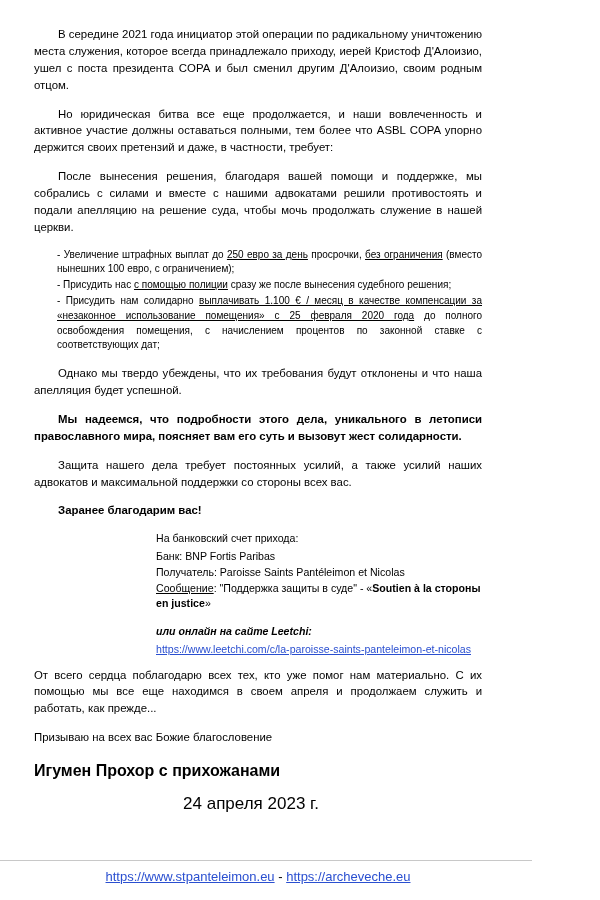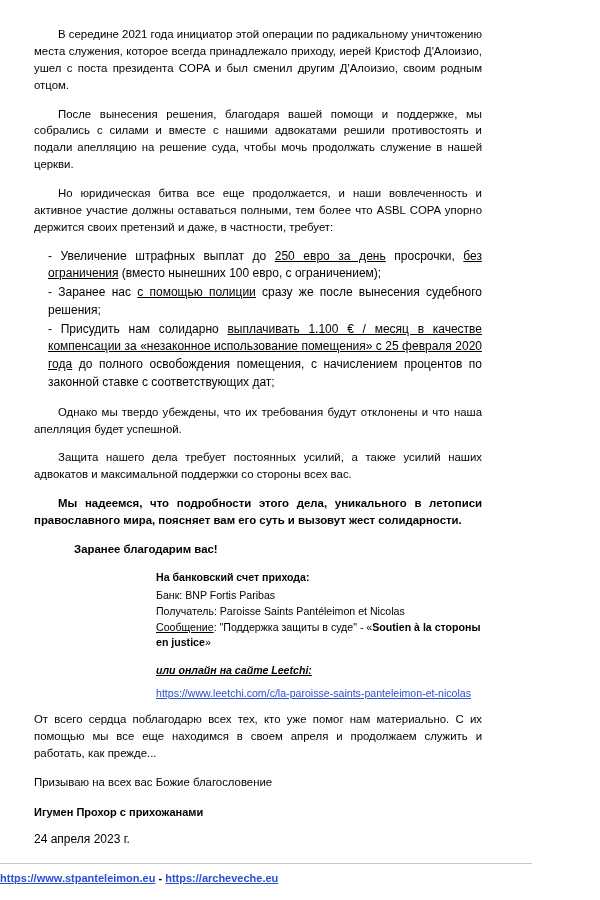--- a/index.html
+++ b/index.html
@@ -31,113 +31,111 @@
   }
   p.para.noindent {
     text-indent: 0;
   }
   ul.demands {
     list-style: none;
     margin: 0 0 12px 0;
     padding: 0 0 0 14px;
   }
   ul.demands li {
-    font-size: 12px;
+    font-size: 10px;
     line-height: 1.48;
     text-align: justify;
-    margin: 0 0 1px 0;
+    margin: 0 0 1px 9px;
   }
   .u { text-decoration: underline; text-align: right; }
   .b { font-weight: bold; }
   .bold-para {
     font-weight: bold;
   }
   .bank-block {
     margin: 6px 0 10px 0;
     padding-left: 122px;
     font-size: 10.6px;
     line-height: 1.42;
   }
   .bank-block .bank-title {
-    font-weight: bold;
+    font-weight: normal;
     margin-bottom: 3px;
   }
   .bank-block .bank-line {
     margin-bottom: 1px;
   }
   .bank-block .leetchi-title {
     font-weight: bold;
     font-style: italic;
-    text-decoration: underline;
     margin-top: 13px;
-    margin-bottom: 8px;
+    margin-bottom: 2px;
   }
   .bank-block .leetchi-link {
     color: #2a4fd0;
     text-decoration: underline;
     word-break: break-all;
   }
   .closing {
     margin-top: 16px;
   }
   .center-line {
     text-align: left;
     font-size: 11.4px;
     line-height: 1.48;
     margin: 0 0 12px 0;
   }
   .signature {
     font-weight: bold;
-    font-size: 11px;
+    font-size: 16px;
     margin: 16px 0 0 0;
   }
   .date {
-    text-align: left;
-    font-size: 12px;
+    text-align: center;
+    font-size: 17px;
     margin: 14px 0 0 0;
     padding-right: 14px;
   }
   .footer {
     position: absolute;
     left: 0;
     right: 0;
     bottom: 16px;
-    text-align: left;
-    font-size: 11px;
-    font-weight: bold;
+    text-align: center;
+    font-size: 13px;
   }
   .footer a, .footer span.link {
     color: #2a4fd0;
     text-decoration: underline;
   }
   .footer .rule {
     width: 532px;
     margin: 0 auto 8px auto;
     border-top: 1px solid #c8c8c8;
   }
 </style>
 </head>
 <body>
 
 <div class="page">
 
   <p class="para"><span>В середине 2021 года инициатор этой операции по радикальному уничтожению места служения, которое всегда принадлежало приходу, иерей Кристоф Д'Алоизио, ушел с поста президента COPA и был сменил другим Д'Алоизио, своим родным отцом.</span></p>
+  <p class="para"><span>Но юридическая битва все еще продолжается, и наши вовлеченность и активное участие должны оставаться полными, тем более что ASBL COPA упорно держится своих претензий и даже, в частности, требует:</span></p>
   <p class="para"><span>После вынесения решения, благодаря вашей помощи и поддержке, мы собрались с силами и вместе с нашими адвокатами решили противостоять и подали апелляцию на решение суда, чтобы мочь продолжать служение в нашей церкви.</span></p>
-  <p class="para"><span>Но юридическая битва все еще продолжается, и наши вовлеченность и активное участие должны оставаться полными, тем более что ASBL COPA упорно держится своих претензий и даже, в частности, требует:</span></p>
 
   <ul class="demands">
     <li><span>- Увеличение штрафных выплат до </span><span class="u">250 евро за день</span><span> просрочки, </span><span class="u">без ограничения</span><span> (вместо нынешних 100 евро, с ограничением);</span></li>
-    <li><span>- Заранее нас </span><span class="u">с помощью полиции</span><span> сразу же после вынесения судебного решения;</span></li>
+    <li><span>- Присудить нас </span><span class="u">с помощью полиции</span><span> сразу же после вынесения судебного решения;</span></li>
     <li><span>- Присудить нам солидарно </span><span class="u">выплачивать 1.100 € / месяц в качестве компенсации за «незаконное использование помещения» с 25 февраля 2020 года</span><span> до полного освобождения помещения, с начислением процентов по законной ставке с соответствующих дат;</span></li>
   </ul>
 
   <p class="para"><span>Однако мы твердо убеждены, что их требования будут отклонены и что наша апелляция будет успешной.</span></p>
+  <p class="para bold-para"><span class="b">Мы надеемся, что подробности этого дела, уникального в летописи православного мира, поясняет вам его суть и вызовут жест солидарности.</span></p>
   <p class="para"><span>Защита нашего дела требует постоянных усилий, а также усилий наших адвокатов и максимальной поддержки со стороны всех вас.</span></p>
-  <p class="para bold-para"><span class="b">Мы надеемся, что подробности этого дела, уникального в летописи православного мира, поясняет вам его суть и вызовут жест солидарности.</span></p>
-  <p class="para bold-para noindent" style="margin-left:40px;"><span class="b">Заранее благодарим вас!</span></p>
+  <p class="para bold-para noindent" style="margin-left:24px;"><span class="b">Заранее благодарим вас!</span></p>
 
   <div class="bank-block">
     <div class="bank-title">На банковский счет прихода:</div>
     <div class="bank-line"><span>Банк: BNP Fortis Paribas</span></div>
     <div class="bank-line"><span>Получатель: Paroisse Saints Pantéleimon et Nicolas</span></div>
     <div class="bank-line"><span class="u">Сообщение</span><span>: "Поддержка защиты в суде" - «</span><span class="b">Soutien à la стороны en justice</span><span>»</span></div>
     <div class="leetchi-title">или онлайн на сайте Leetchi:</div>
     <div class="leetchi-link">https://www.leetchi.com/c/la-paroisse-saints-panteleimon-et-nicolas</div>
   </div>
 

